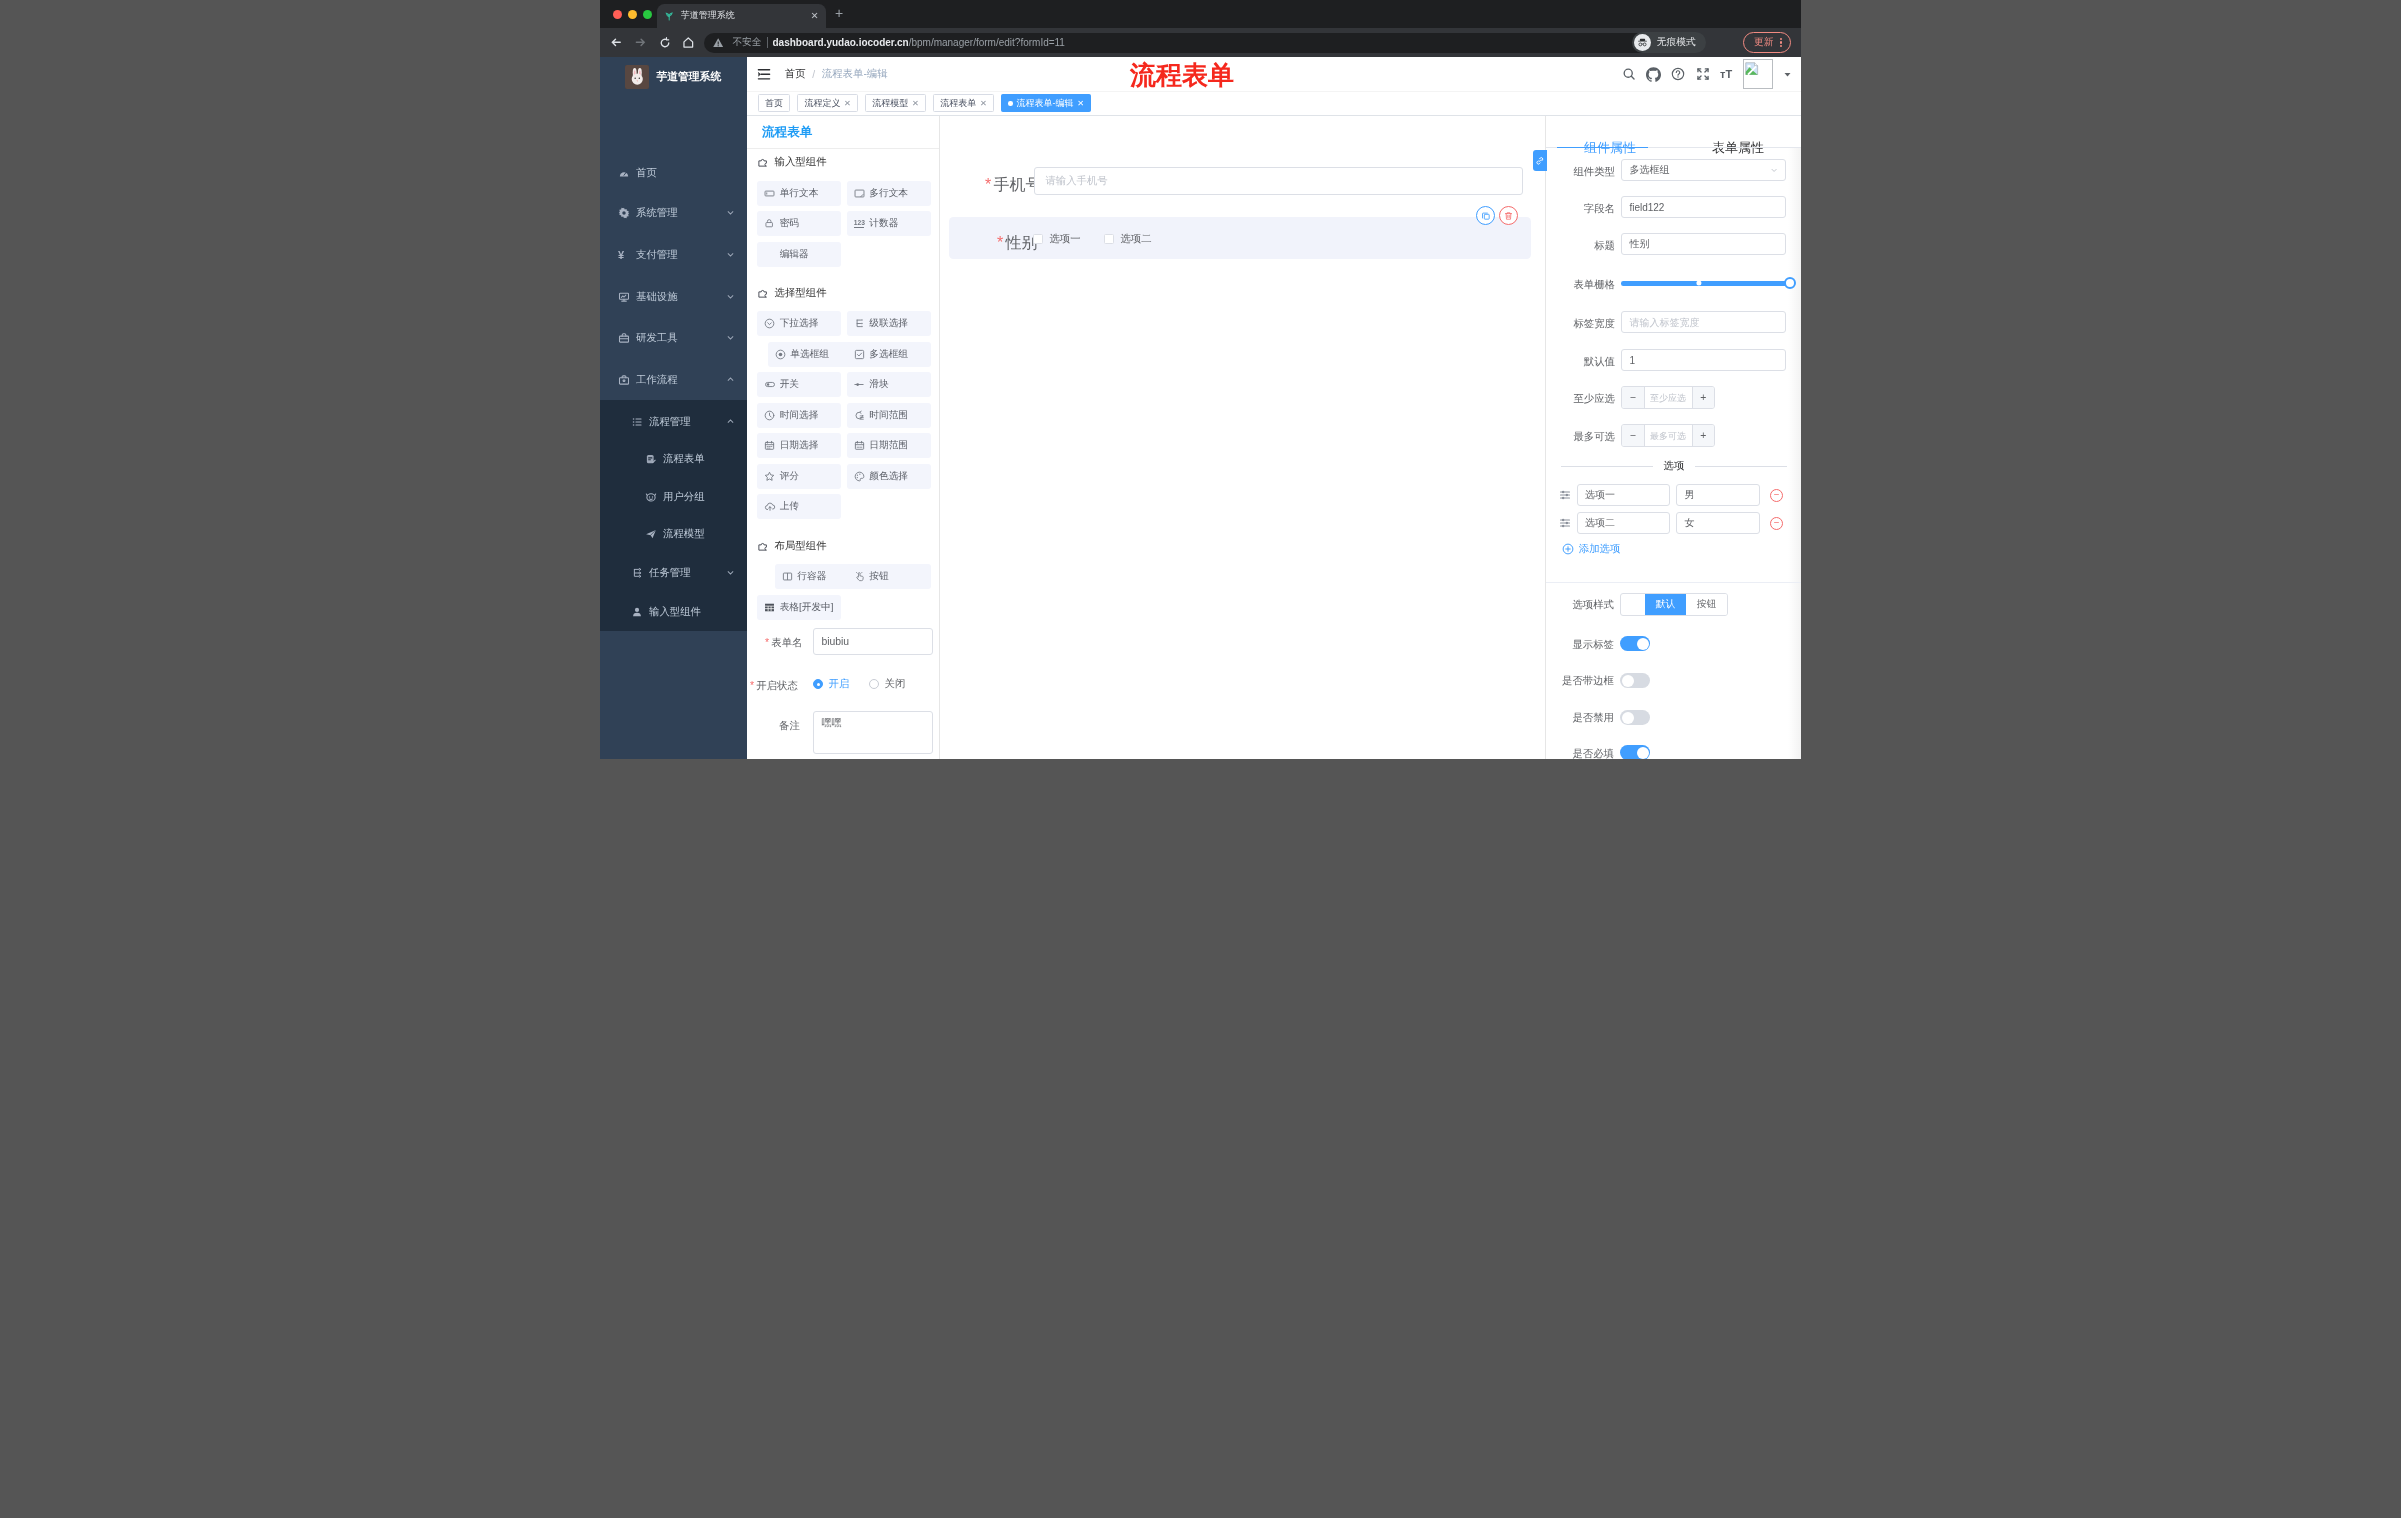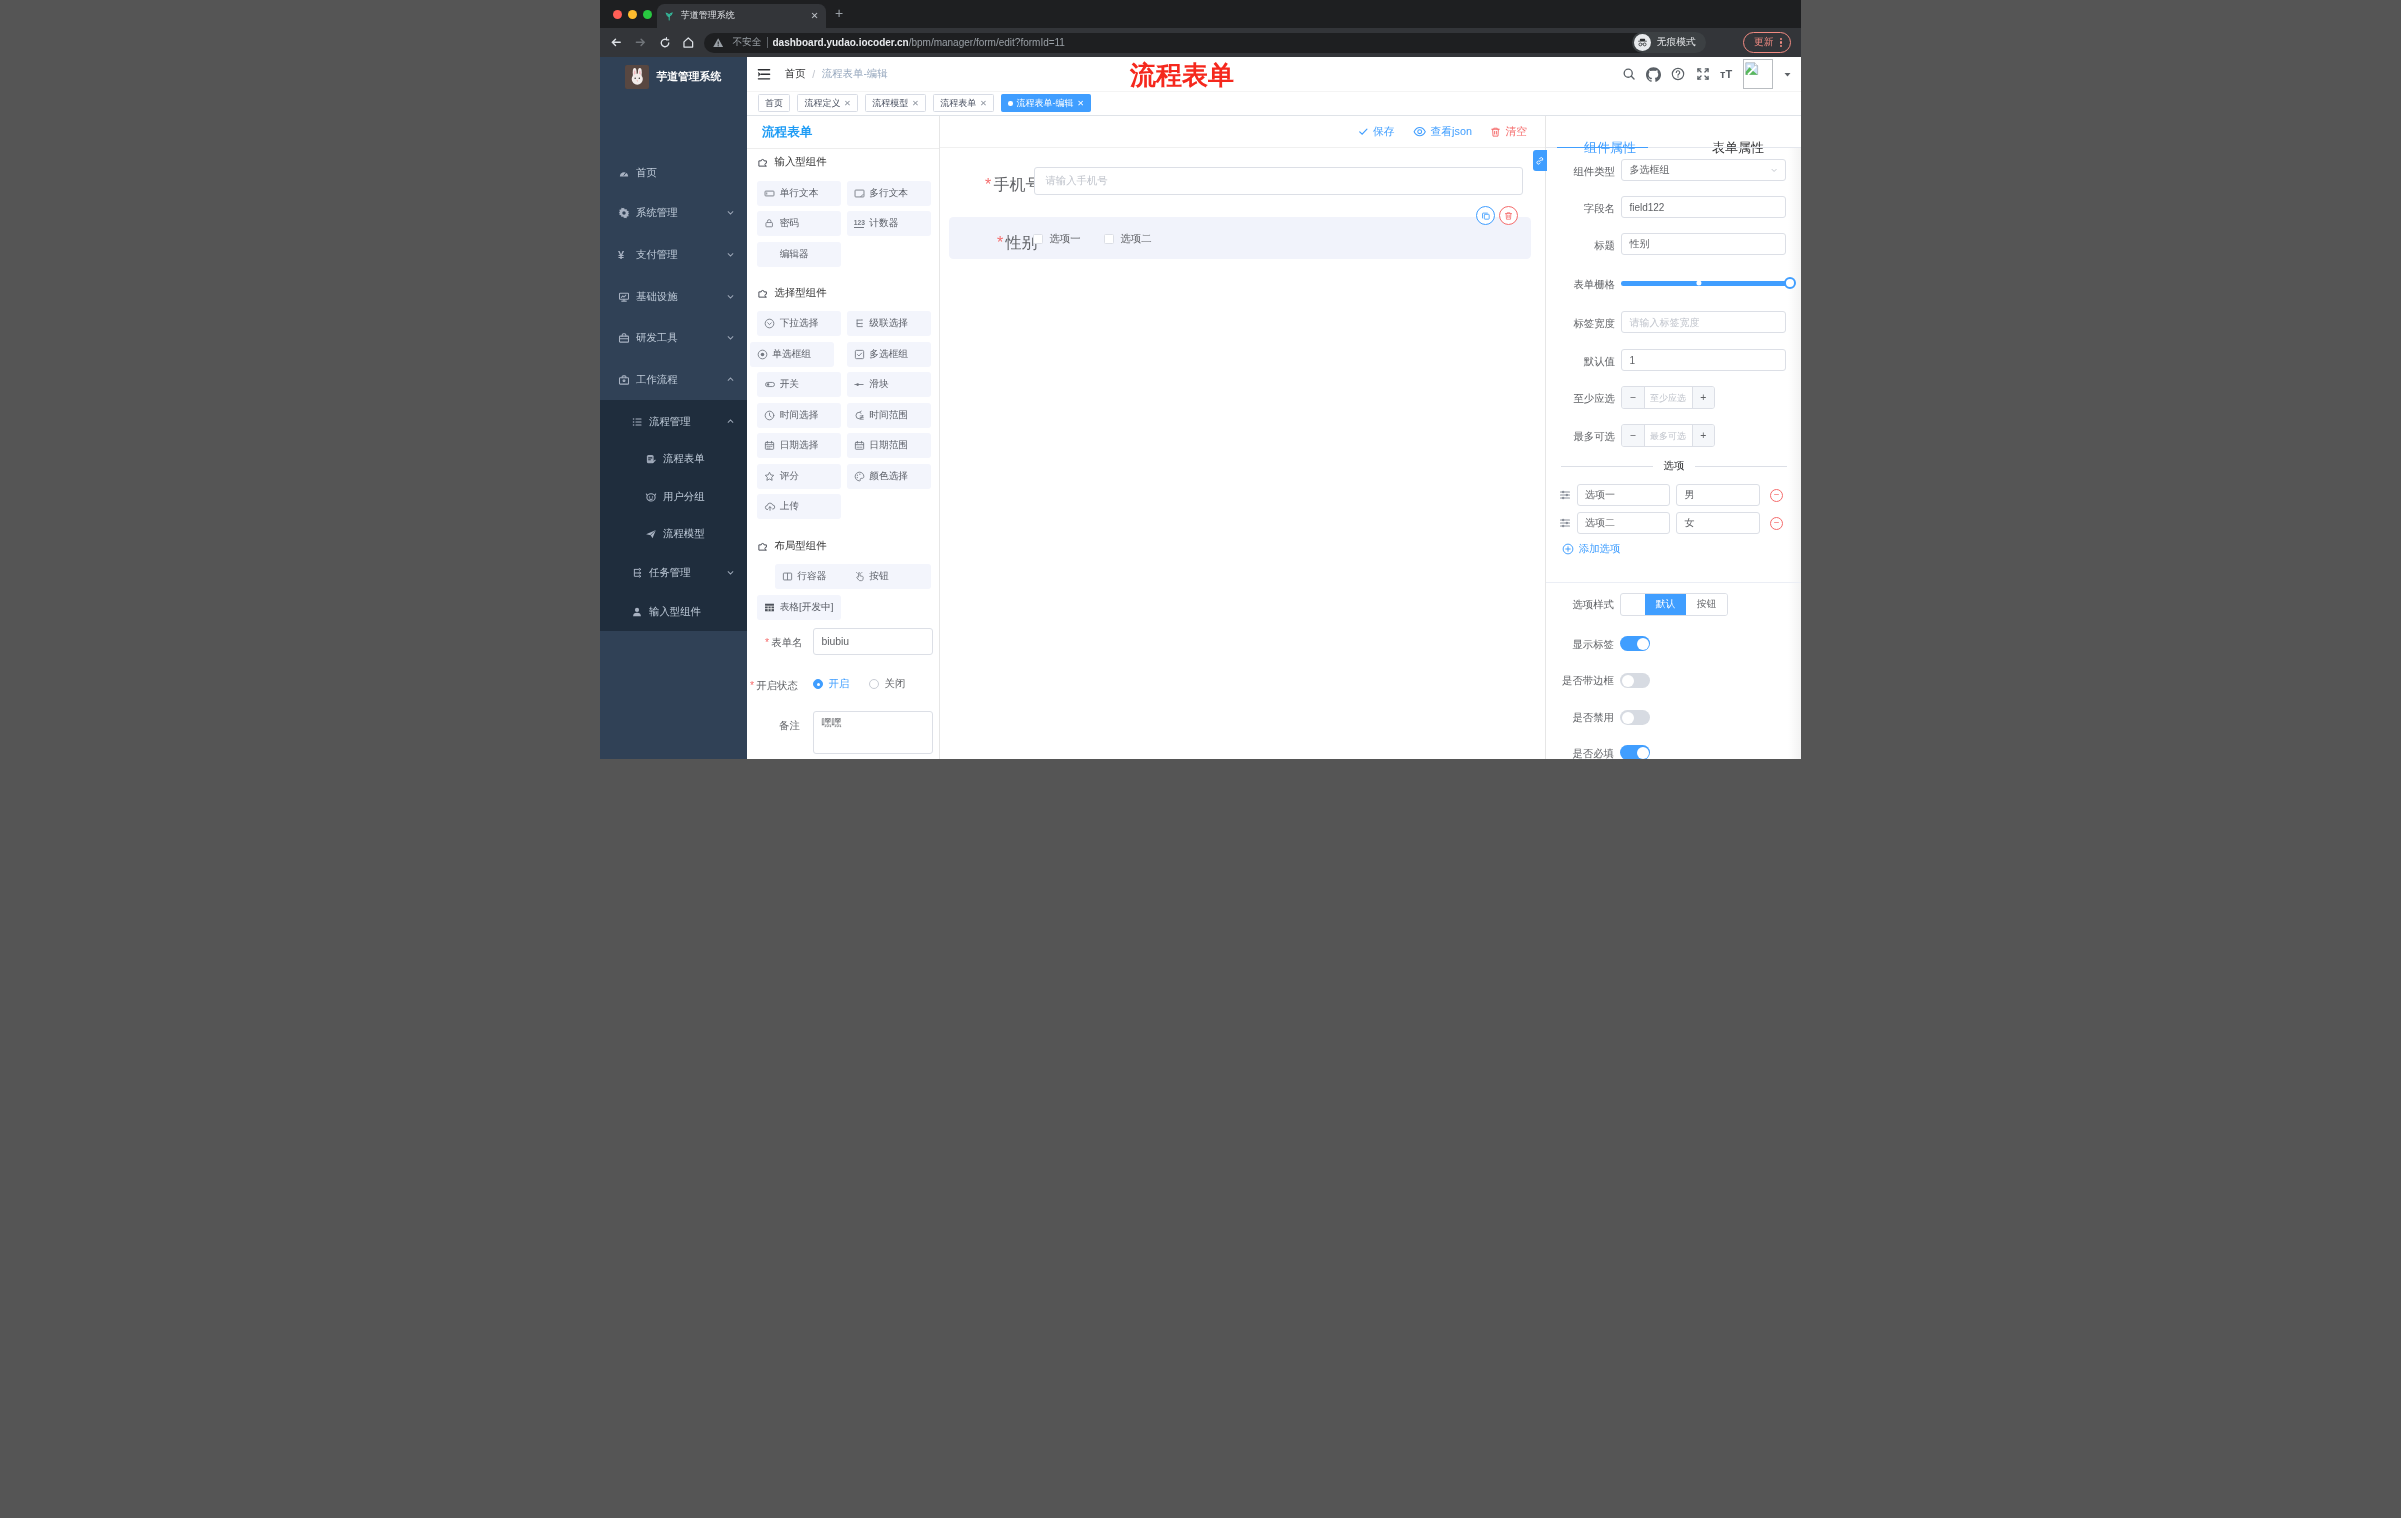--- a/index.html
+++ b/index.html
@@ -581,21 +581,21 @@
             <span class="pbi">
                 <svg width="11" height="11" viewBox="0 0 16 16" fill="none" stroke="currentColor" stroke-width="1.3" stroke-linecap="round">
                   <path d="M4.5 3h5M4.5 3v9.5h5M4.5 8h5"></path>
                   <circle cx="11.5" cy="3" r="1.1" fill="currentColor" stroke="none"></circle>
                   <circle cx="11.5" cy="8" r="1.1" fill="currentColor" stroke="none"></circle>
                   <circle cx="11.5" cy="12.5" r="1.1" fill="currentColor" stroke="none"></circle>
                 </svg>
               </span>
             <span>级联选择</span>
           </div>
-          <div class="pal-btn" style="left:3px;top:226px">
+          <div class="pal-btn" style="left:21px;top:226px">
             <span class="pbi">
                 <svg width="11" height="11" viewBox="0 0 16 16" fill="none" stroke="currentColor" stroke-width="1.3">
                   <circle cx="8" cy="8" r="6.3"></circle>
                   <circle cx="8" cy="8" r="2.6" fill="currentColor" stroke="none"></circle>
                 </svg>
               </span>
             <span>单选框组</span>
           </div>
           <div class="pal-btn" style="left:100px;top:226px">
             <span class="pbi">
@@ -737,42 +737,20 @@
           <div class="radio-row" style="left:122px;top:561px">
             <span class="rdo off"></span>
             <span style="color:#606266">关闭</span>
           </div>
 
           <span class="meta-label" style="left:32px;top:603px"><span>备注</span></span>
           <textarea class="meta-textarea" style="left: 66px; top: 595px; width: 120px; height: 43px;">嘿嘿</textarea>
         </div>
 
         <div class="canvas">
-          <div class="cv-toolbar">
-            <span class="cv-act" style="color:#409eff">
-              <svg width="11" height="11" viewBox="0 0 16 16" fill="none" stroke="currentColor" stroke-width="1.7" stroke-linecap="round">
-                  <path d="M2.5 8.5l3.5 3.5 7-7.5"></path>
-                </svg>
-              <span>保存</span>
-            </span>
-            <span class="cv-act" style="color:#409eff">
-              <svg width="13.4" height="13.4" viewBox="0 0 18 18" fill="none" stroke="currentColor" stroke-width="1.4">
-                  <path d="M1.5 9c2-3.8 4.5-5.5 7.5-5.5S14.5 5.2 16.5 9c-2 3.8-4.5 5.5-7.5 5.5S3.5 12.8 1.5 9z"></path>
-                  <circle cx="9" cy="9" r="2.6"></circle>
-                </svg>
-              <span>查看json</span>
-            </span>
-            <span class="cv-act" style="color:#f56c6c">
-              <svg width="11" height="12" viewBox="0 0 16 17" fill="none" stroke="currentColor" stroke-width="1.4" stroke-linecap="round">
-                  <path d="M2.5 4.5h11M5.5 4.5V3h5v1.5M3.8 4.5l.6 10h7.2l.6-10"></path>
-                  <path d="M6.7 7.5v4M9.3 7.5v4"></path>
-                </svg>
-              <span>清空</span>
-            </span>
-          </div>
 
           <span class="field-label req" style="left:45px;top:59px"><span>手机号</span></span>
           <input class="cv-input" placeholder="请输入手机号" style="">
 
           <span class="float-btn" style="left:536px;top:90px;border:1.1px solid #409eff;color:#409eff">
             <svg width="9.7" height="9.7" viewBox="0 0 16 16" fill="none" stroke="currentColor" stroke-width="1.4">
                 <rect x="5.5" y="5.5" width="8" height="8" rx="1"></rect>
                 <path d="M10.5 3.5h-7a1 1 0 0 0-1 1v7" stroke-linecap="round"></path>
               </svg>
           </span>

